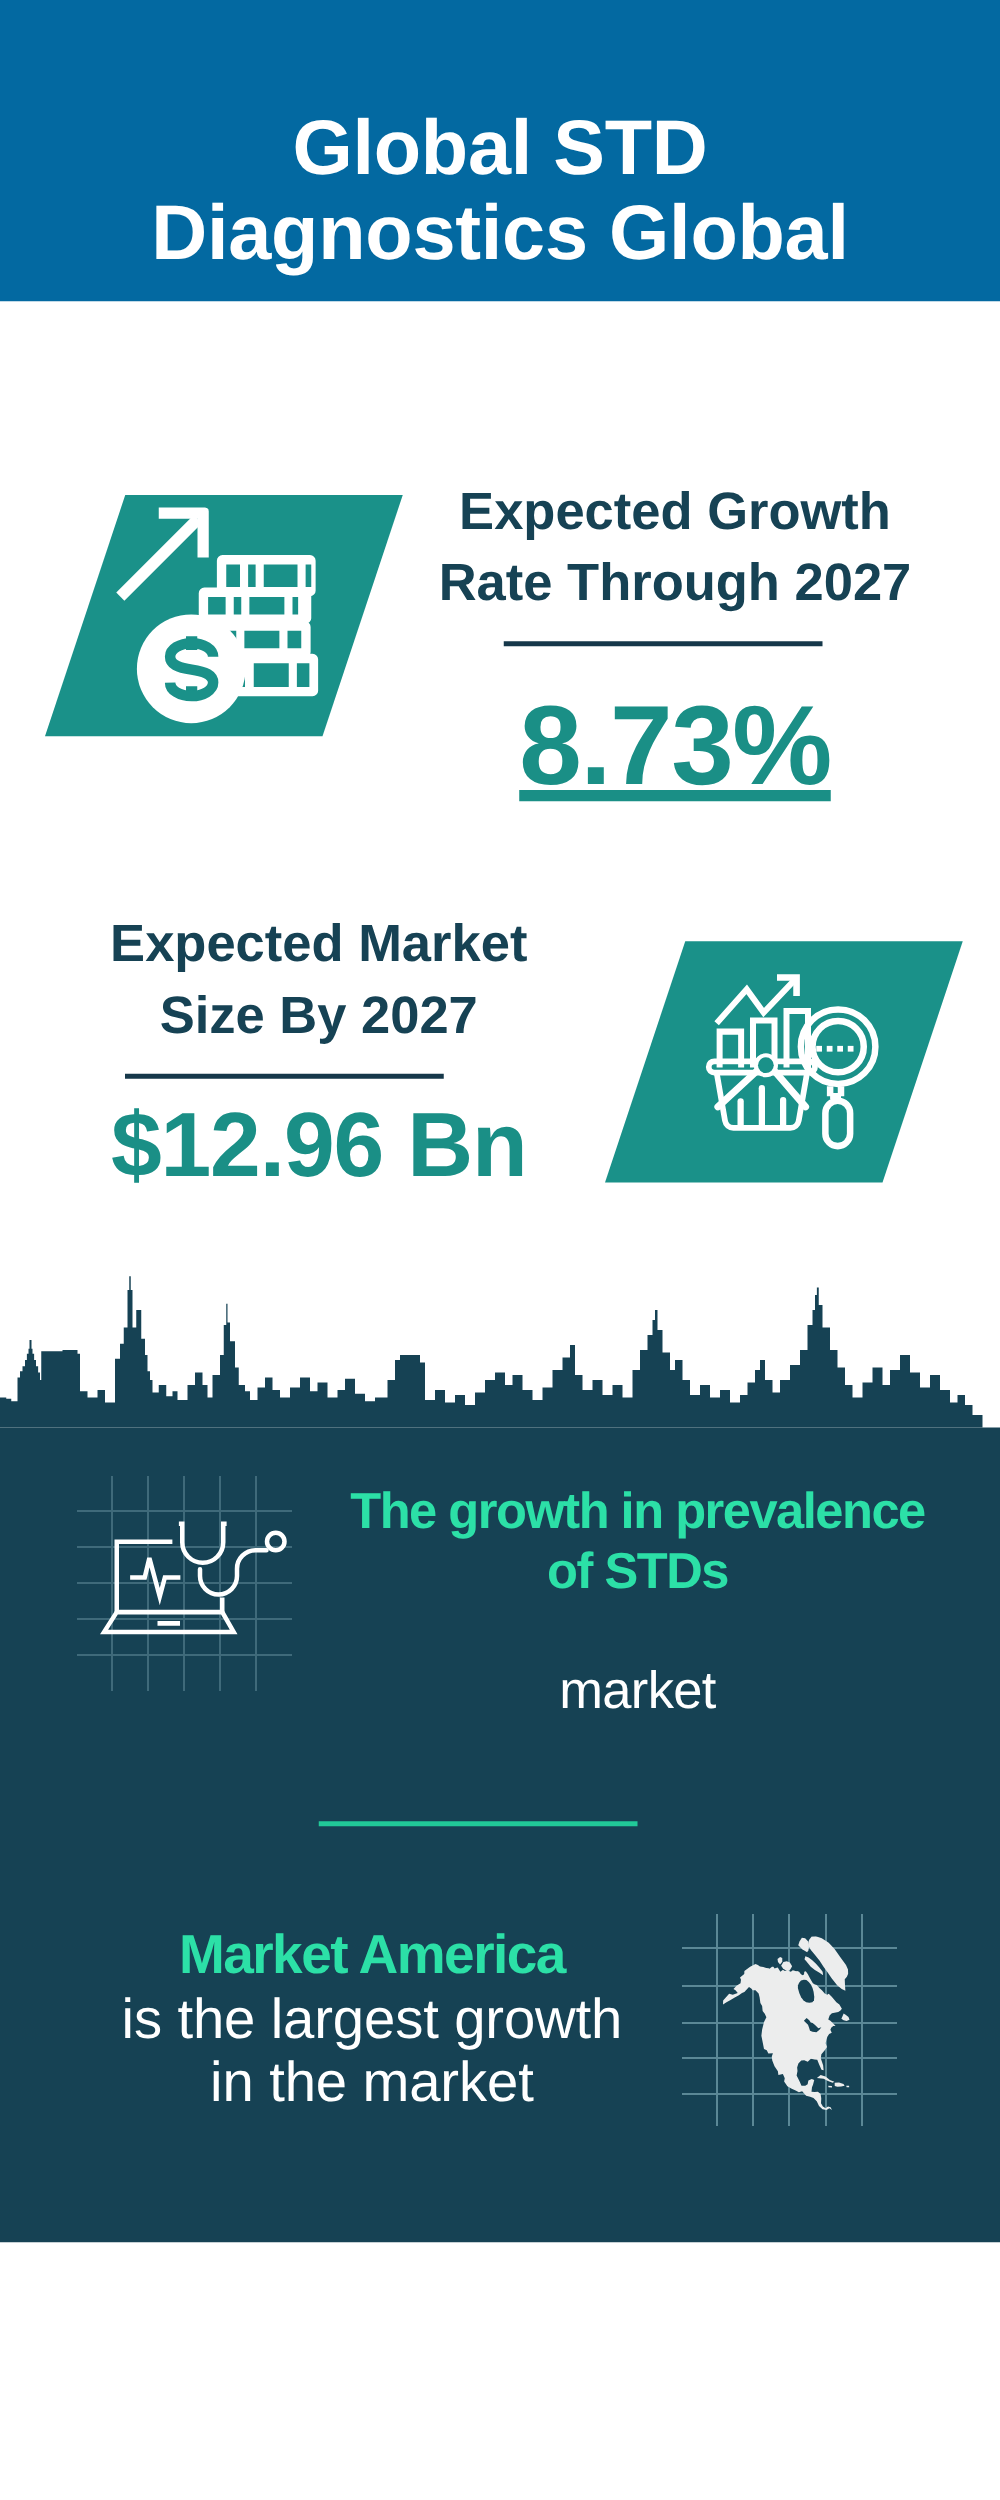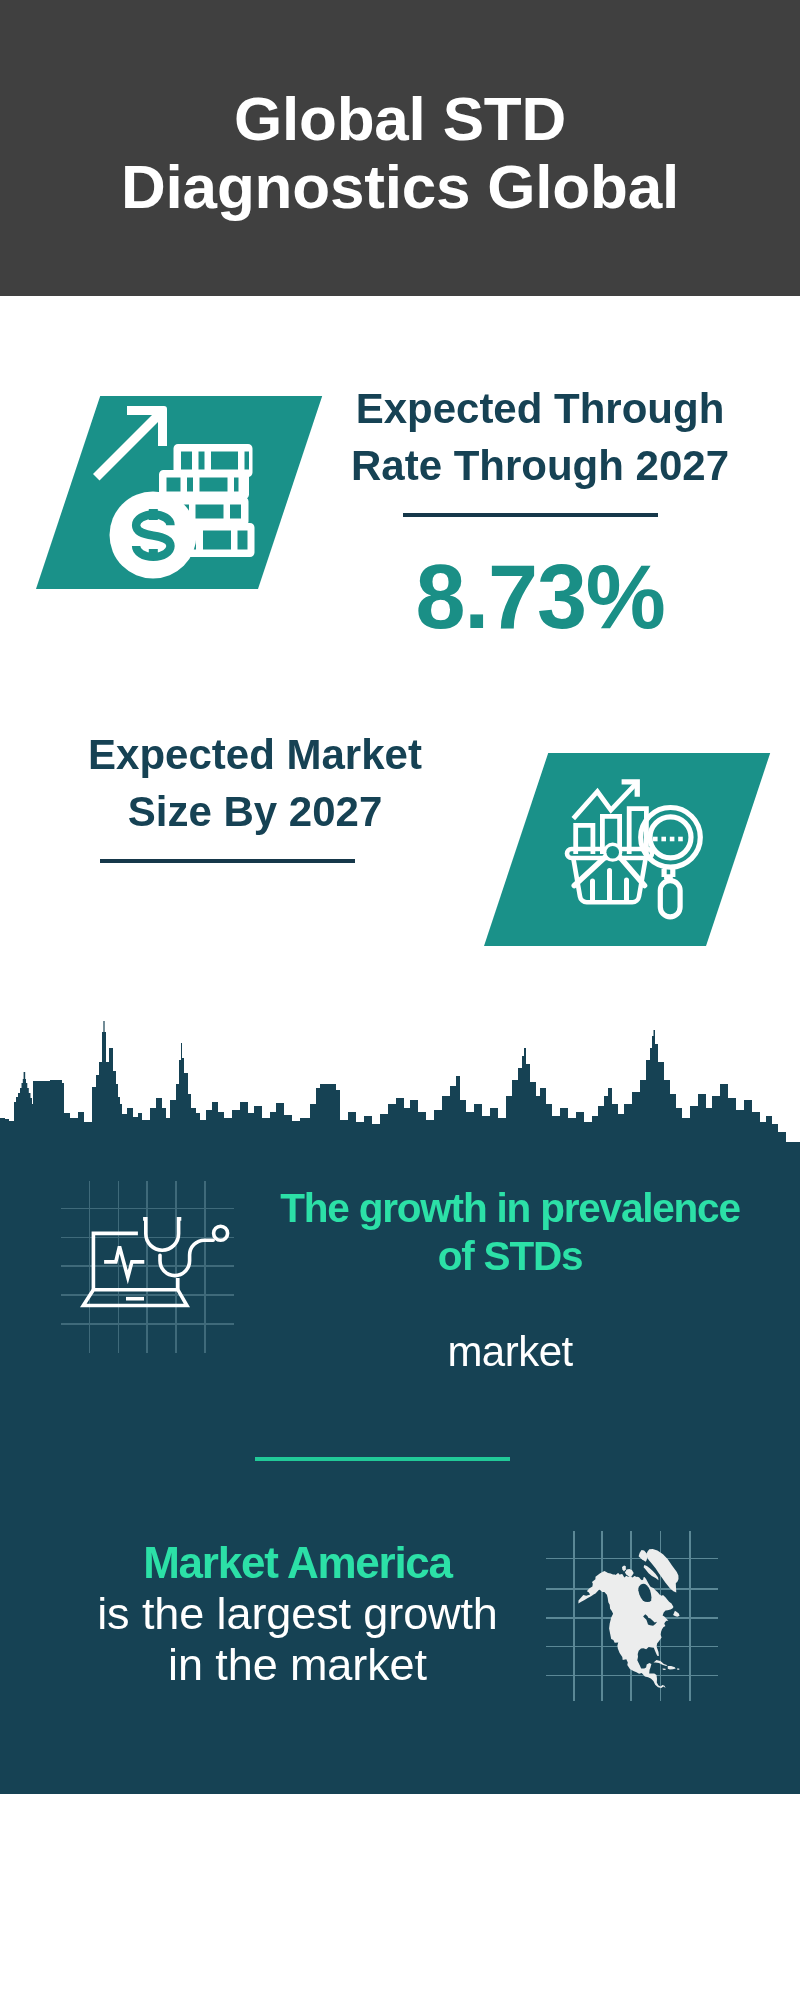--- a/index.html
+++ b/index.html
@@ -1,21 +1,21 @@
 <!DOCTYPE html>
 <html><head>
 <meta charset="utf-8">
 <title>Global STD Diagnostics Market</title>
 <style>
   html,body{margin:0;padding:0;background:#fff;}
   body{width:800px;height:2000px;font-family:"Liberation Sans",sans-serif;overflow:hidden;-webkit-font-smoothing:antialiased;}
   .page{position:relative;width:800px;height:2000px;background:#fff;overflow:hidden;}
 
   
-  .header{position:absolute;left:0;top:0;width:800px;height:296px;background:#404040;}
+  .header{position:absolute;left:0;top:0;width:800px;height:241px;background:#0369a1;}
   .header-title{position:absolute;left:0;top:0;width:800px;text-align:center;color:#fff;
     font-size:62px;font-weight:bold;line-height:68px;padding-top:85px;letter-spacing:-0.2px;}
 
   
   .para{position:absolute;background:#1a9189;transform:skewX(-18.4deg);}
   .icon-wrap{position:absolute;}
   .stat-head{position:absolute;color:#164254;font-size:42px;font-weight:bold;line-height:57px;text-align:center;white-space:nowrap;}
   .rule{position:absolute;background:#16384a;height:4px;}
   .stat-val{position:absolute;color:#1a8f86;font-weight:bold;text-align:center;white-space:nowrap;}
   .stat-val-1{font-size:90px;line-height:90px;letter-spacing:-1.2px;}
@@ -73,31 +73,32 @@
       <circle cx="68" cy="137" r="43.5" fill="#ffffff"></circle>
       <g>
         <rect x="63.8" y="111" width="9" height="11" fill="#1a9189"></rect>
         <rect x="63.8" y="151" width="9" height="11" fill="#1a9189"></rect>
         <path d="M85.5 127.3 c0 -6 -7.4 -10.8 -17.2 -10.8 c-9.5 0 -17.2 4.8 -17.2 10.8 c0 6 5.7 8.6 17.2 10.4 c11.5 1.8 17.2 4.4 17.2 10.4 c0 6 -7.7 10.8 -17.2 10.8 c-9.8 0 -17.2 -4.8 -17.2 -10.8" fill="none" stroke="#1a9189" stroke-width="8.4" stroke-linecap="butt"></path>
       </g>
     </svg>
   </div>
 
   <div class="stat-head" style="left:340px;top:380px;width:400px;">
-    <span>Expected Through</span><br>
+    <span>Expected Growth</span><br>
     <span>Rate Through 2027</span>
   </div>
   <div class="rule" style="left:403px;top:513px;width:255px;"></div>
-  <div class="stat-val stat-val-1" style="left:340px;top:552px;width:400px;">8.73%</div>
+  <div class="stat-val stat-val-1" style="left:340px;top:552px;width:400px;text-decoration:underline;">8.73%</div>
 
   <div class="stat-head" style="left:55px;top:726px;width:400px;text-align:center;">
     <span>Expected Market</span><br>
     <span>Size By 2027</span>
   </div>
   <div class="rule" style="left:100px;top:859px;width:255px;"></div>
+  <div class="stat-val stat-val-2" style="left:55px;top:880px;width:400px;">$12.96 Bn</div>
 
   <div class="para" style="left:484px;top:753px;width:222px;height:193px;transform-origin:bottom left;"></div>
 
   <div class="icon-wrap" style="left:560px;top:775px;width:150px;height:150px;">
     <svg viewBox="0 0 150 150" width="150" height="150">
 
       <g fill="none" stroke="#ffffff" stroke-width="4.8" stroke-linecap="butt" stroke-linejoin="miter">
         <path d="M13.3 43.6 L37.4 16.5 L50.9 35.1 L76.5 8.1"></path>
       </g>
       <path d="M61.6 4.3 h18.3 v17.5 h-5.3 v-12.2 h-13 z" fill="#ffffff"></path>

